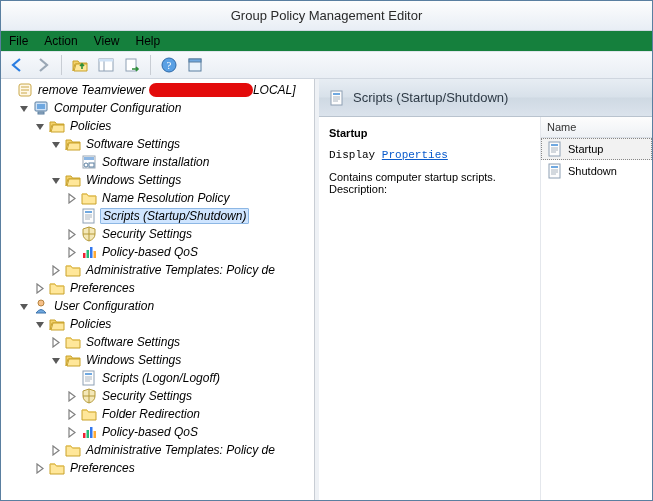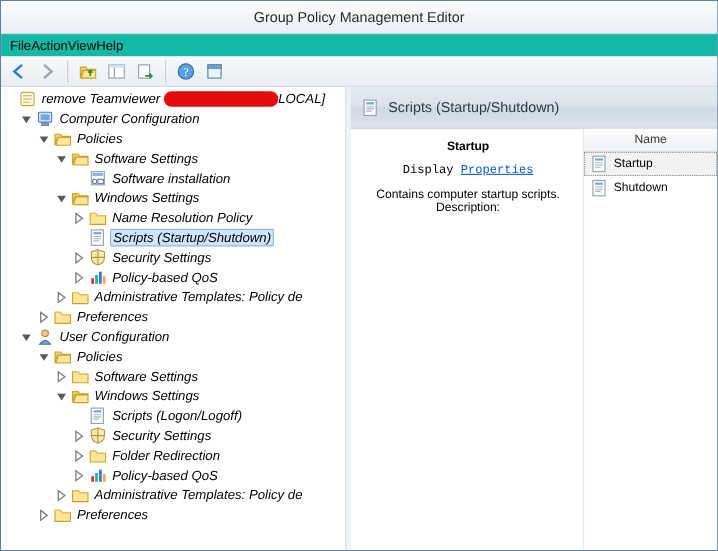--- a/index.html
+++ b/index.html
@@ -10,38 +10,37 @@
     font-size: 12px;
     background: #fff;
     color: #000;
     overflow: hidden;
   }
   .window {
     width: 653px; height: 501px;
     border: 1px solid #5a7fa0;
     display: flex; flex-direction: column;
     background: #fff;
-    text-align: center;
   }
   
   .titlebar {
     height: 30px;
     background: linear-gradient(#fdfdfd, #e8eef5);
     border-bottom: 1px solid #cfd8e2;
     display: flex; align-items: center; justify-content: center;
     color: #2a2a2a;
     font-size: 13px;
   }
   
   .menubar {
     height: 20px;
     display: flex; align-items: center;
-    gap: 0;
+    gap: 16px;
     padding: 0 8px;
-    background: #14b8a6;
+    background: #15803d;
   }
   .menubar span { cursor: default; }
   
   .toolbar {
     height: 28px;
     background: linear-gradient(#f7f9fc, #e9eef4);
     border-top: 1px solid #dfe5ec;
     border-bottom: 1px solid #cfd6df;
     display: flex; align-items: center;
     padding: 0 4px;
@@ -95,21 +94,21 @@
   .detail-left {
     flex: 1;
     padding: 10px 8px 8px 10px;
     font-size: 11px;
     min-width: 0;
   }
   .detail-left .sel-name { font-weight: bold; margin-bottom: 10px; }
   .detail-left .disp-row { margin-bottom: 10px; font-family: Liberation Mono, monospace; }
   .detail-left a { color: #0a5bcc; text-decoration: underline; }
   .detail-right {
-    width: 122px;
+    width: 112px;
     border-left: 1px solid #e4e7ec;
     padding: 0;
     font-size: 11px;
   }
   .col-header {
     background: linear-gradient(#fdfdfd, #eef1f5);
     border-bottom: 1px solid #d9dee5;
     padding: 4px 6px;
     font-size: 11px;
     color: #333;

